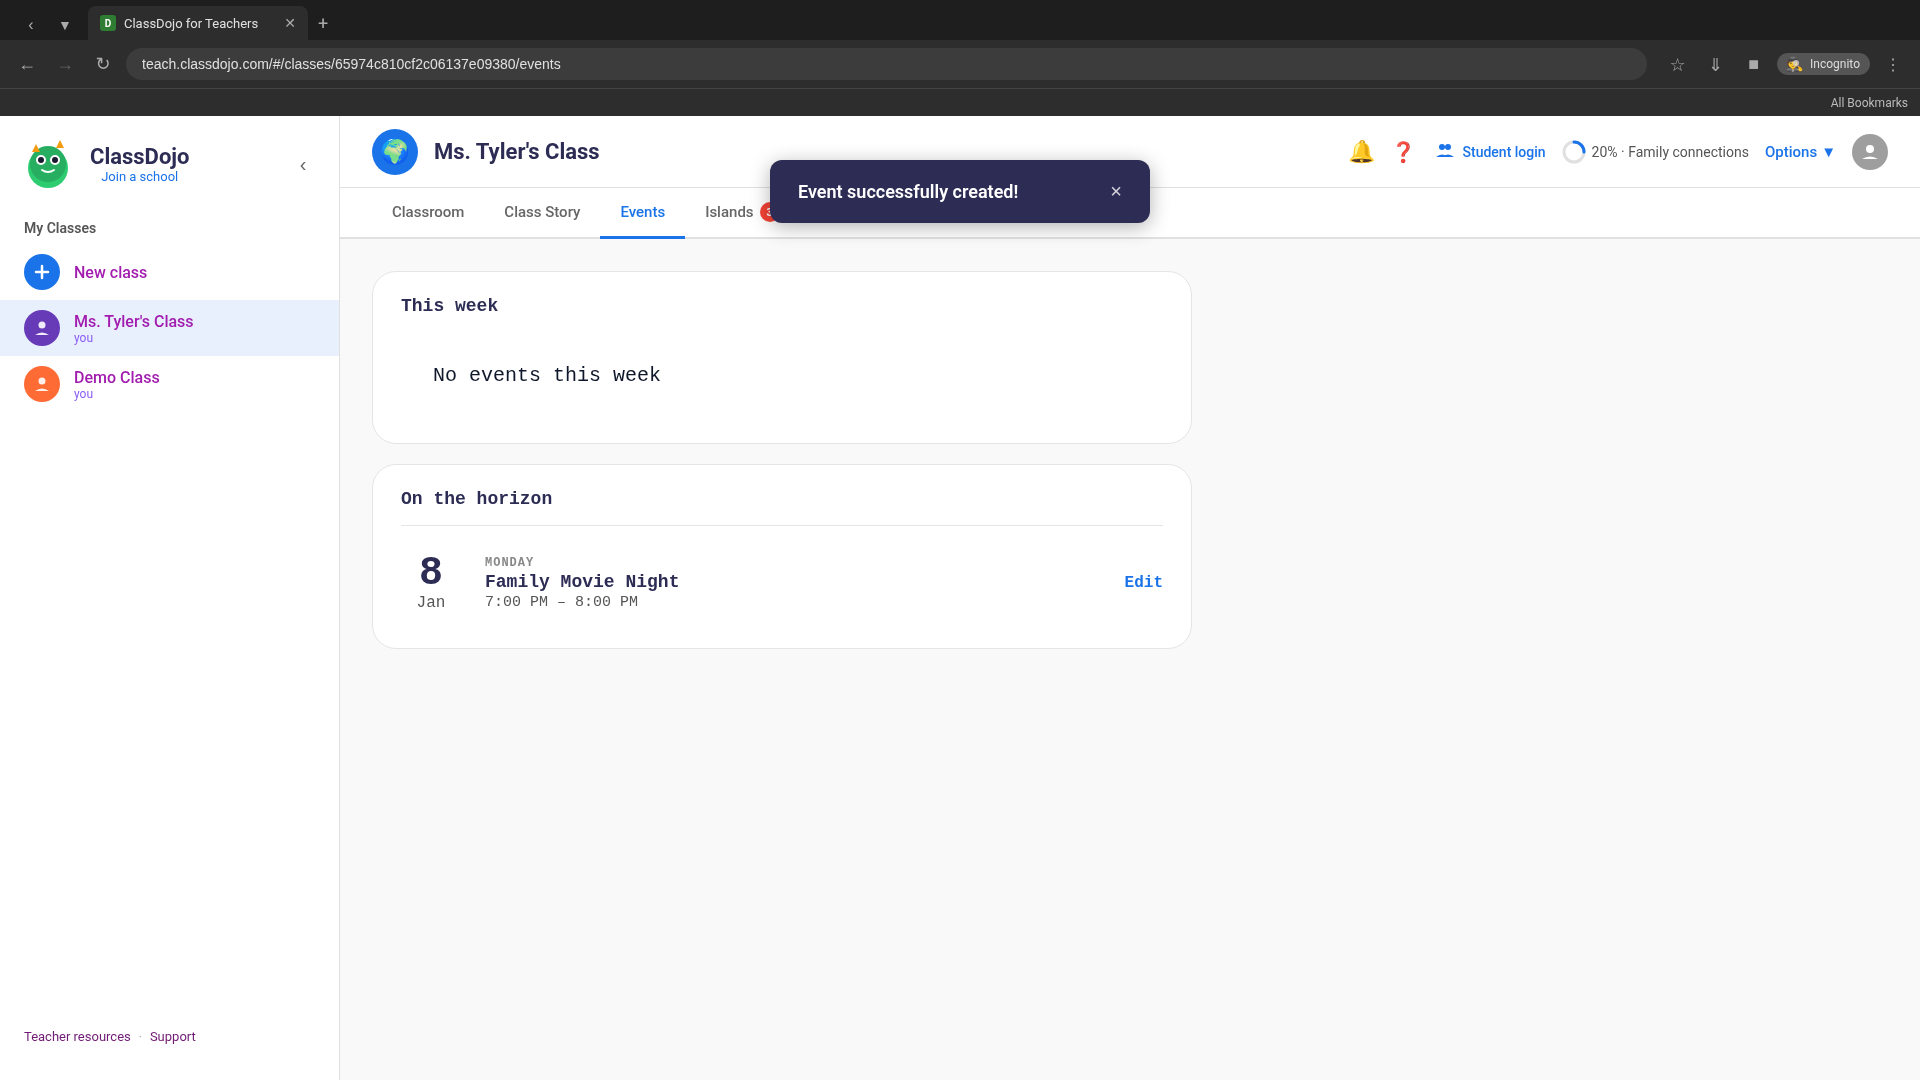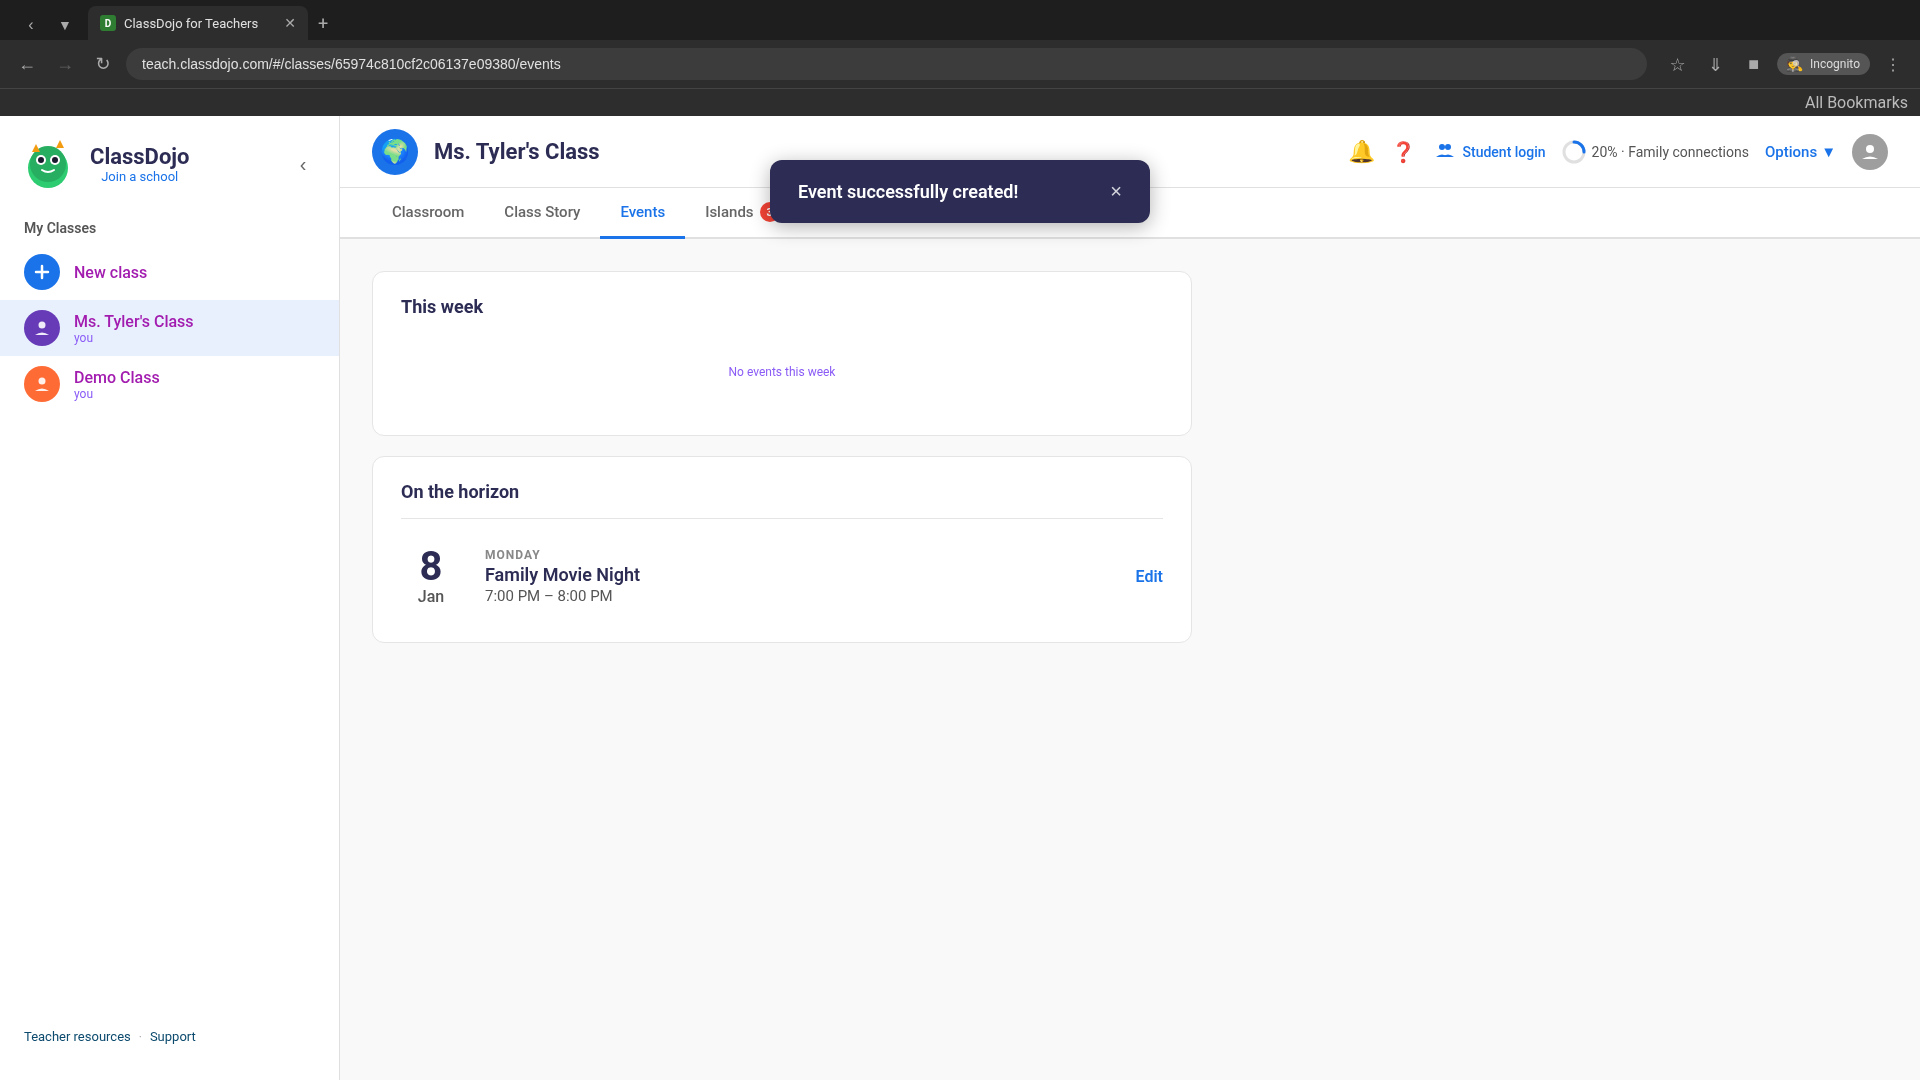--- a/index.html
+++ b/index.html
@@ -13,21 +13,21 @@
     .browser-tab-title { font-size: 13px; color: #e0e0e0; flex: 1; white-space: nowrap; overflow: hidden; text-overflow: ellipsis; }
     .browser-tab-close { color: #aaa; cursor: pointer; font-size: 14px; }
     .browser-tab-new { display: flex; align-items: center; justify-content: center; width: 30px; height: 34px; color: #aaa; font-size: 18px; cursor: pointer; }
     .browser-nav { display: flex; align-items: center; padding: 6px 12px; gap: 8px; background: #2d2d2d; height: 48px; }
     .browser-nav-btn { background: none; border: none; color: #aaa; font-size: 18px; cursor: pointer; width: 30px; height: 30px; display: flex; align-items: center; justify-content: center; border-radius: 50%; }
     .browser-address { flex: 1; background: #3c3c3c; border: none; border-radius: 20px; padding: 6px 16px; color: #e0e0e0; font-size: 14px; outline: none; height: 32px; }
     .browser-nav-actions { display: flex; align-items: center; gap: 8px; margin-left: 8px; }
     .browser-nav-icon { color: #aaa; font-size: 18px; cursor: pointer; width: 30px; height: 30px; display: flex; align-items: center; justify-content: center; border-radius: 50%; }
     .incognito-badge { background: #555; color: #ddd; font-size: 12px; padding: 3px 10px; border-radius: 12px; display: flex; align-items: center; gap: 6px; cursor: pointer; }
     .bookmarks-bar { background: #2d2d2d; padding: 4px 12px; height: 28px; display: flex; align-items: center; border-top: 1px solid #444; }
-    .bookmarks-bar span { color: #bbb; font-size: 16px; cursor: pointer; }
+    .bookmarks-bar span { color: #bbb; font-size: 12px; cursor: pointer; }
 
     
     .app { display: flex; width: 100%; height: calc(1080px - 116px); }
 
     
     .sidebar { width: 340px; background: #fff; border-right: 1px solid #e0e0e0; display: flex; flex-direction: column; padding: 20px 0; flex-shrink: 0; }
     .sidebar-logo { display: flex; align-items: center; gap: 14px; padding: 0 20px 16px 20px; }
     .sidebar-brand { display: flex; flex-direction: column; align-items: center; }
     .sidebar-brand-name { font-size: 22px; font-weight: 700; color: #2c2c54; }
     .sidebar-join-school { font-size: 13px; color: #1a73e8; cursor: pointer; text-decoration: none; }
@@ -38,21 +38,21 @@
     .sidebar-item-icon { width: 36px; height: 36px; display: flex; align-items: center; justify-content: center; border-radius: 50%; flex-shrink: 0; }
     .sidebar-item-icon.blue { background: #1a73e8; }
     .sidebar-item-icon.grid { background: #5f6368; }
     .sidebar-item-text { display: flex; flex-direction: column; }
     .sidebar-item-label { font-size: 16px; font-weight: 500; color: #a21caf; }
     .sidebar-item-sublabel { font-size: 12px; color: #8b5cf6; }
     .class-icon { width: 36px; height: 36px; border-radius: 50%; flex-shrink: 0; display: flex; align-items: center; justify-content: center; }
     .class-icon.purple { background: #673ab7; }
     .class-icon.orange { background: #ff6b35; }
     .sidebar-footer { margin-top: auto; padding: 16px 24px; display: flex; gap: 8px; align-items: center; }
-    .sidebar-footer a { font-size: 13px; color: #0c4a6e; text-decoration: none; cursor: pointer; }
+    .sidebar-footer a { font-size: 13px; color: #701a75; text-decoration: none; cursor: pointer; }
     .sidebar-footer-dot { color: #aaa; font-size: 12px; }
 
     
     .main { flex: 1; display: flex; flex-direction: column; background: #f9f9f9; overflow: hidden; }
 
     
     .main-header { background: #fff; border-bottom: 1px solid #e0e0e0; padding: 0 32px; display: flex; align-items: center; height: 72px; gap: 16px; }
     .header-globe { width: 46px; height: 46px; background: #1a73e8; border-radius: 50%; display: flex; align-items: center; justify-content: center; color: white; font-size: 24px; flex-shrink: 0; }
     .header-title { font-size: 22px; font-weight: 700; color: #2c2c54; flex: 1; }
     .header-actions { display: flex; align-items: center; gap: 16px; margin-left: auto; }
@@ -63,23 +63,23 @@
     .avatar { width: 36px; height: 36px; border-radius: 50%; background: #9e9e9e; display: flex; align-items: center; justify-content: center; color: white; font-size: 16px; cursor: pointer; }
 
     
     .nav-tabs { background: #fff; border-bottom: 2px solid #e0e0e0; padding: 0 32px; display: flex; gap: 0; }
     .nav-tab { padding: 14px 20px; font-size: 15px; color: #666; cursor: pointer; border-bottom: 3px solid transparent; margin-bottom: -2px; font-weight: 500; display: flex; align-items: center; gap: 6px; }
     .nav-tab.active { color: #1a73e8; border-bottom-color: #1a73e8; }
     .nav-tab-badge { background: #f44336; color: white; border-radius: 50%; width: 20px; height: 20px; display: flex; align-items: center; justify-content: center; font-size: 11px; font-weight: 700; }
 
     
     .content { padding: 32px; flex: 1; position: relative; }
-    .section-card { background: #fff; border-radius: 12px; border: 1px solid #e5e5e5; padding: 24px 28px; margin-bottom: 20px; }
+    .section-card { background: #fff; border-radius: 24px; border: 1px solid #e5e5e5; padding: 24px 28px; margin-bottom: 20px; font-family: Liberation Mono, monospace; }
     .section-title { font-size: 18px; font-weight: 700; color: #2c2c54; margin-bottom: 16px; }
-    .no-events { text-align: center; padding: 32px; color: #8b5cf6; font-size: 12px; }
+    .no-events { text-align: left; padding: 32px; color: #0f172a; font-size: 20px; }
     .event-row { display: flex; align-items: center; gap: 24px; padding: 12px 0; }
     .event-date { display: flex; flex-direction: column; align-items: center; min-width: 60px; }
     .event-date-num { font-size: 40px; font-weight: 700; color: #2c2c54; line-height: 1; }
     .event-date-month { font-size: 16px; color: #555; font-weight: 500; }
     .event-info { flex: 1; }
     .event-day { font-size: 12px; font-weight: 700; color: #888; letter-spacing: 1px; text-transform: uppercase; }
     .event-name { font-size: 18px; font-weight: 600; color: #2c2c54; margin: 2px 0; }
     .event-time { font-size: 15px; color: #555; }
     .event-edit { color: #1a73e8; font-size: 16px; font-weight: 600; cursor: pointer; }
 

